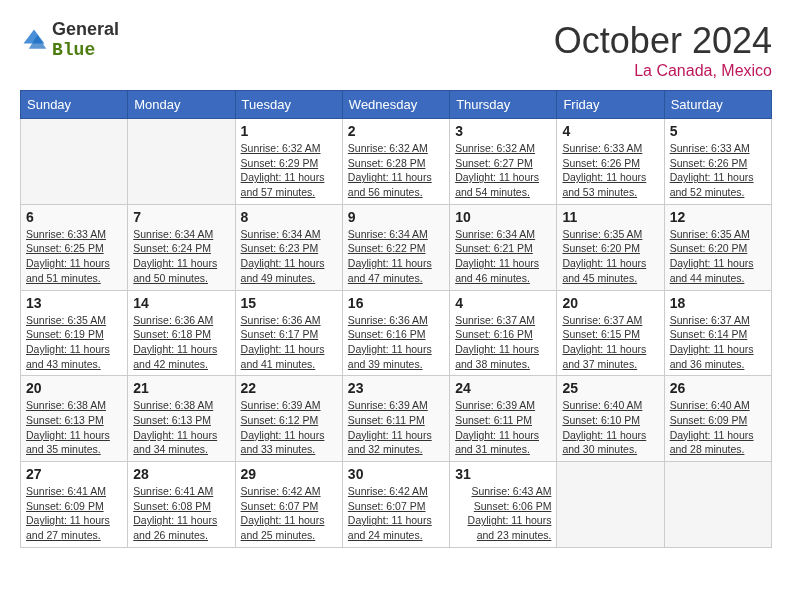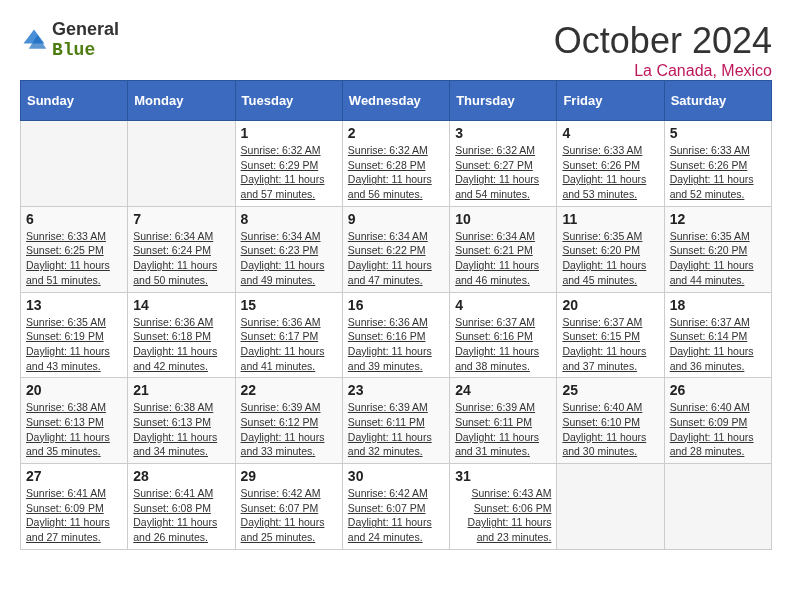--- a/index.html
+++ b/index.html
@@ -7,20 +7,21 @@
       font-family: Arial, sans-serif;
       background: #fff;
       width: 792px;
       min-height: 612px;
       padding: 20px;
     }
     .header {
       display: flex;
       justify-content: space-between;
       align-items: flex-start;
+      margin-bottom: 10px;
     }
     .logo {
       display: flex;
       align-items: center;
       gap: 4px;
     }
     .logo-text {
       font-size: 18px;
       font-weight: bold;
       line-height: 1.1;
@@ -45,23 +46,23 @@
     }
     table {
       width: 100%;
       border-collapse: collapse;
       font-size: 11px;
     }
     .day-header {
       background-color: #3b6abf;
       color: #fff;
       text-align: left;
-      padding: 12px 6px;
+      padding: 6px 6px;
       font-size: 13px;
-      font-weight: bold;
+      font-weight: normal;
       border: 1px solid #2a559a;
     }
     td {
       border: 1px solid #ccc;
       vertical-align: top;
       padding: 4px 5px;
       width: 107px;
       min-height: 80px;
       background: #fff;
     }

